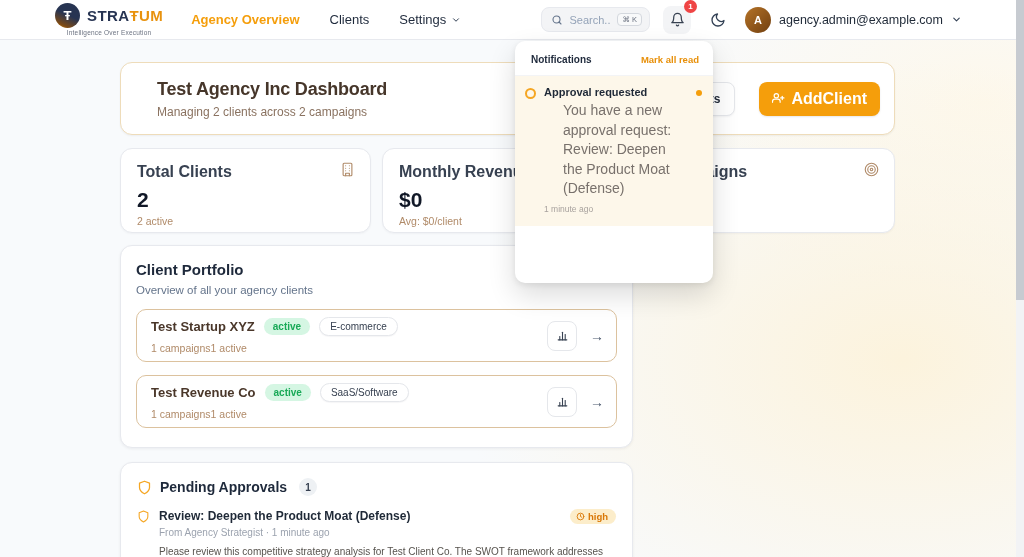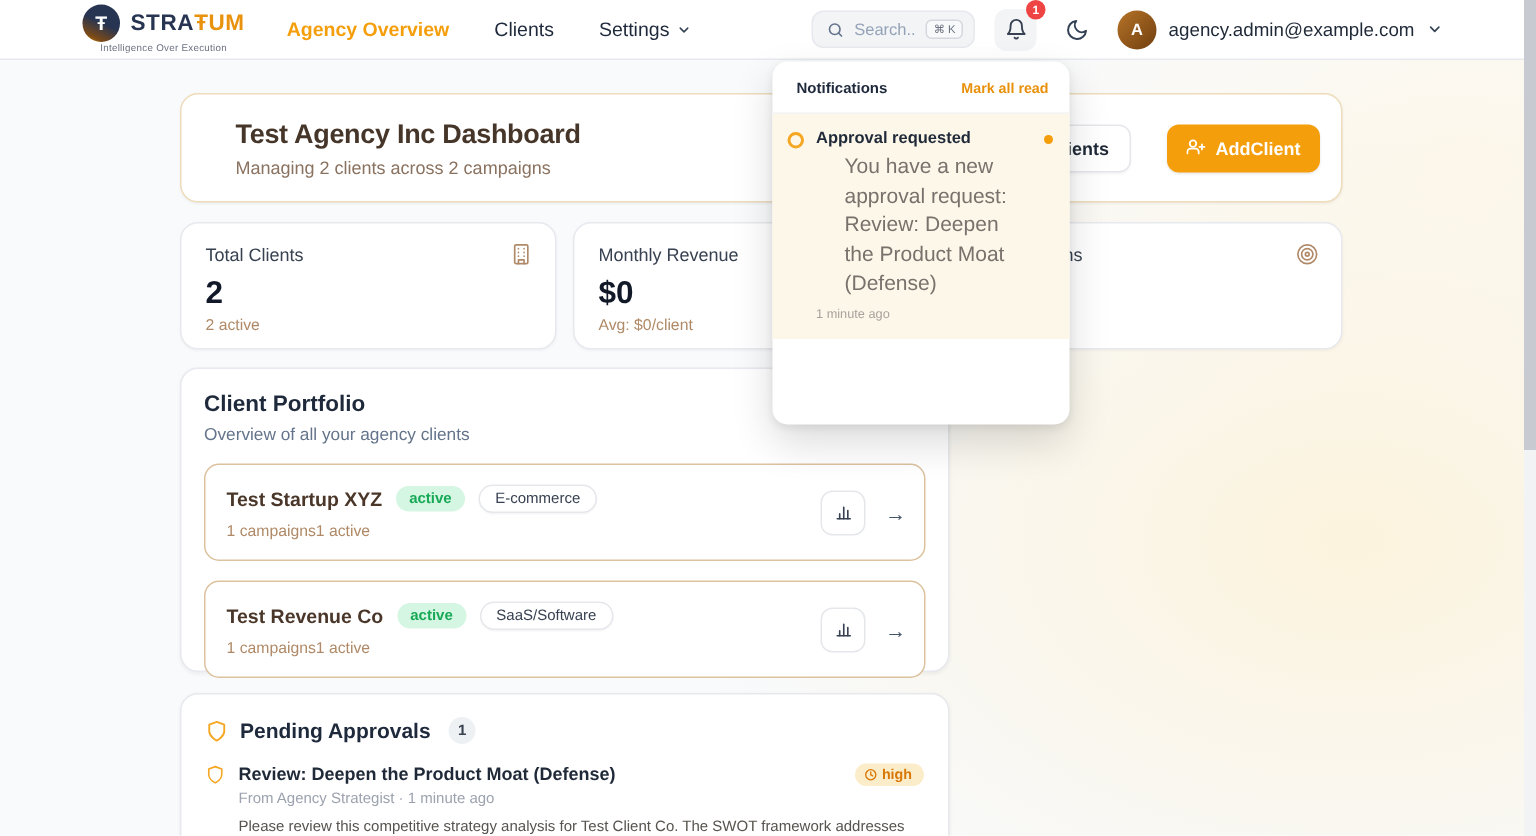--- a/index.html
+++ b/index.html
@@ -54,37 +54,37 @@
   .header-card { height:73px; background:#fff; border:1px solid #eedcba; border-radius:12px;
                  box-shadow:0 1px 2px rgba(16,24,40,.05);
                  display:flex; align-items:center; justify-content:space-between; padding:0 14px 0 36px; }
   .hc-title { font-size:18px; font-weight:700; color:#46362a; letter-spacing:-.2px; }
   .hc-sub { font-size:12px; color:#8a7260; margin-top:5px; }
   .hc-actions { display:flex; gap:8px; }
   .btn-secondary { background:#fff; border:1px solid #e5e7eb; border-radius:8px; padding:8px 14px;
                    font-size:12px; font-weight:600; color:#1f2937; cursor:pointer; font-family:inherit;
                    box-shadow:0 1px 2px rgba(16,24,40,.05); }
   .btn-primary { background:#f59e0b; border:none; border-radius:8px; padding:8px 13px;
-                 font-size:12px; font-weight:600; color:#fff; cursor:pointer; font-family:inherit;
+                 font-size:16px; font-weight:600; color:#fff; cursor:pointer; font-family:inherit;
                  display:flex; align-items:center; gap:6px; box-shadow:0 1px 2px rgba(16,24,40,.1);margin-left:16px; }
 
   .stats { display:grid; grid-template-columns:repeat(3,1fr); gap:11px; margin-top:13px; }
   .stat { position:relative; background:#fff; border:1px solid #e7e9ee; border-radius:12px;
           padding:14px 16px; height:85px; box-shadow:0 1px 2px rgba(16,24,40,.04); }
-  .stat-label { font-size:12px; font-weight:400; color:#374151; }
+  .stat-label { font-size:16px; font-weight:700; color:#374151; }
   .stat-icon { position:absolute; top:13px; right:15px; color:#b08a68; display:flex; }
   .stat-value { font-size:21px; font-weight:700; color:#111827; margin-top:7px; }
   .stat-sub { font-size:10.5px; color:#b08a68; margin-top:3px; }
 
   .panel-card { width:513px; background:#fff; border:1px solid #e7e9ee; border-radius:12px;
                 box-shadow:0 1px 3px rgba(16,24,40,.06); }
   .portfolio { margin-top:12px; height:203px; padding:15px 15px 0; }
   .pf-title { font-size:15px; font-weight:700; color:#1e293b; }
   .pf-sub { font-size:11.5px; color:#64748b; margin-top:6px; }
-  .client-row { border:1px solid #dcc29e; border-radius:10px; height:65px; margin-top:13px;
+  .client-row { border:1px solid #dcc29e; border-radius:10px; height:53px; margin-top:13px;
                 display:flex; align-items:center; justify-content:space-between;
                 padding:0 12px 0 14px; cursor:pointer; background:#fff; }
   .cr-name-line { display:flex; align-items:center; gap:9px; }
   .cr-name { font-size:13px; font-weight:600; color:#4a372a; }
   .pill-status { background:#d5f6e3; color:#18a957; font-size:10px; font-weight:600;
                  padding:3px 9px; border-radius:999px; }
   .pill-industry { background:#fff; border:1px solid #e5e7eb; color:#374151; font-size:10px;
                    font-weight:500; padding:3px 10px; border-radius:999px;
                    box-shadow:0 1px 1px rgba(16,24,40,.04); }
   .cr-sub-line { display:flex; font-size:10.5px; color:#b08a68; margin-top:6px; }

